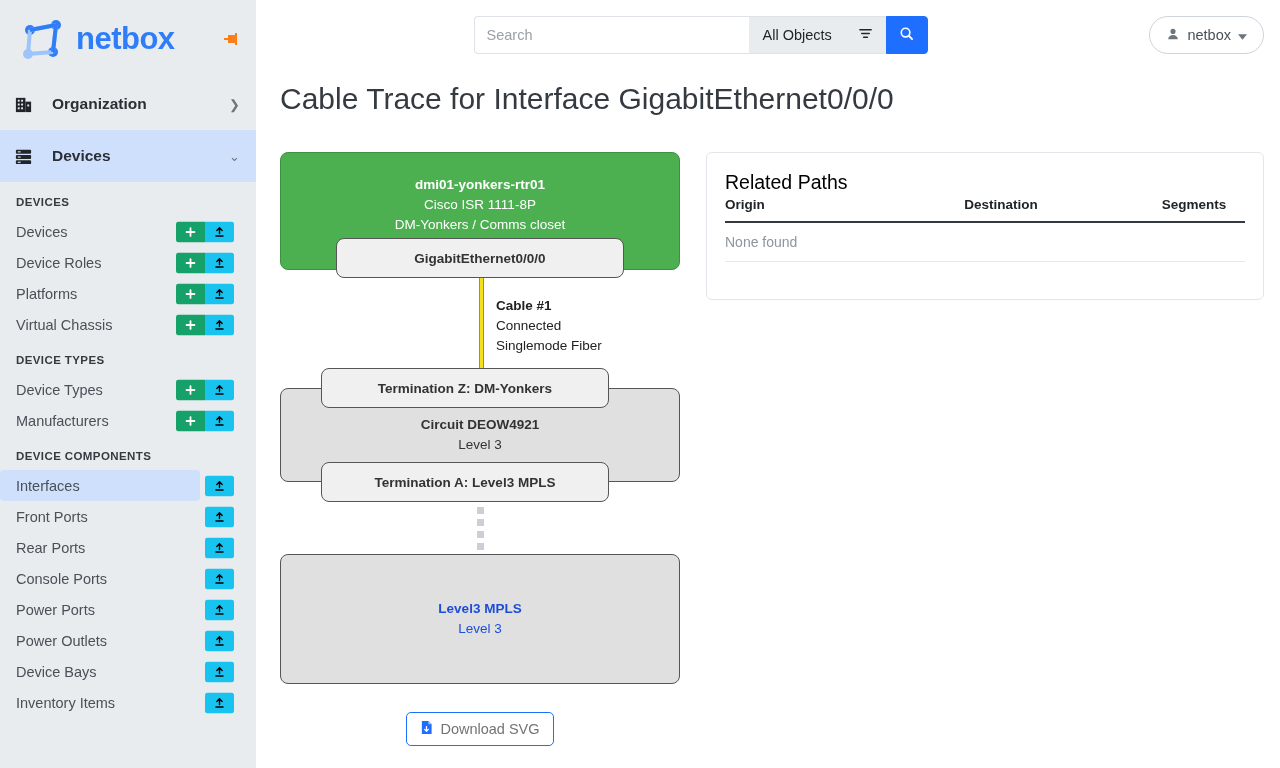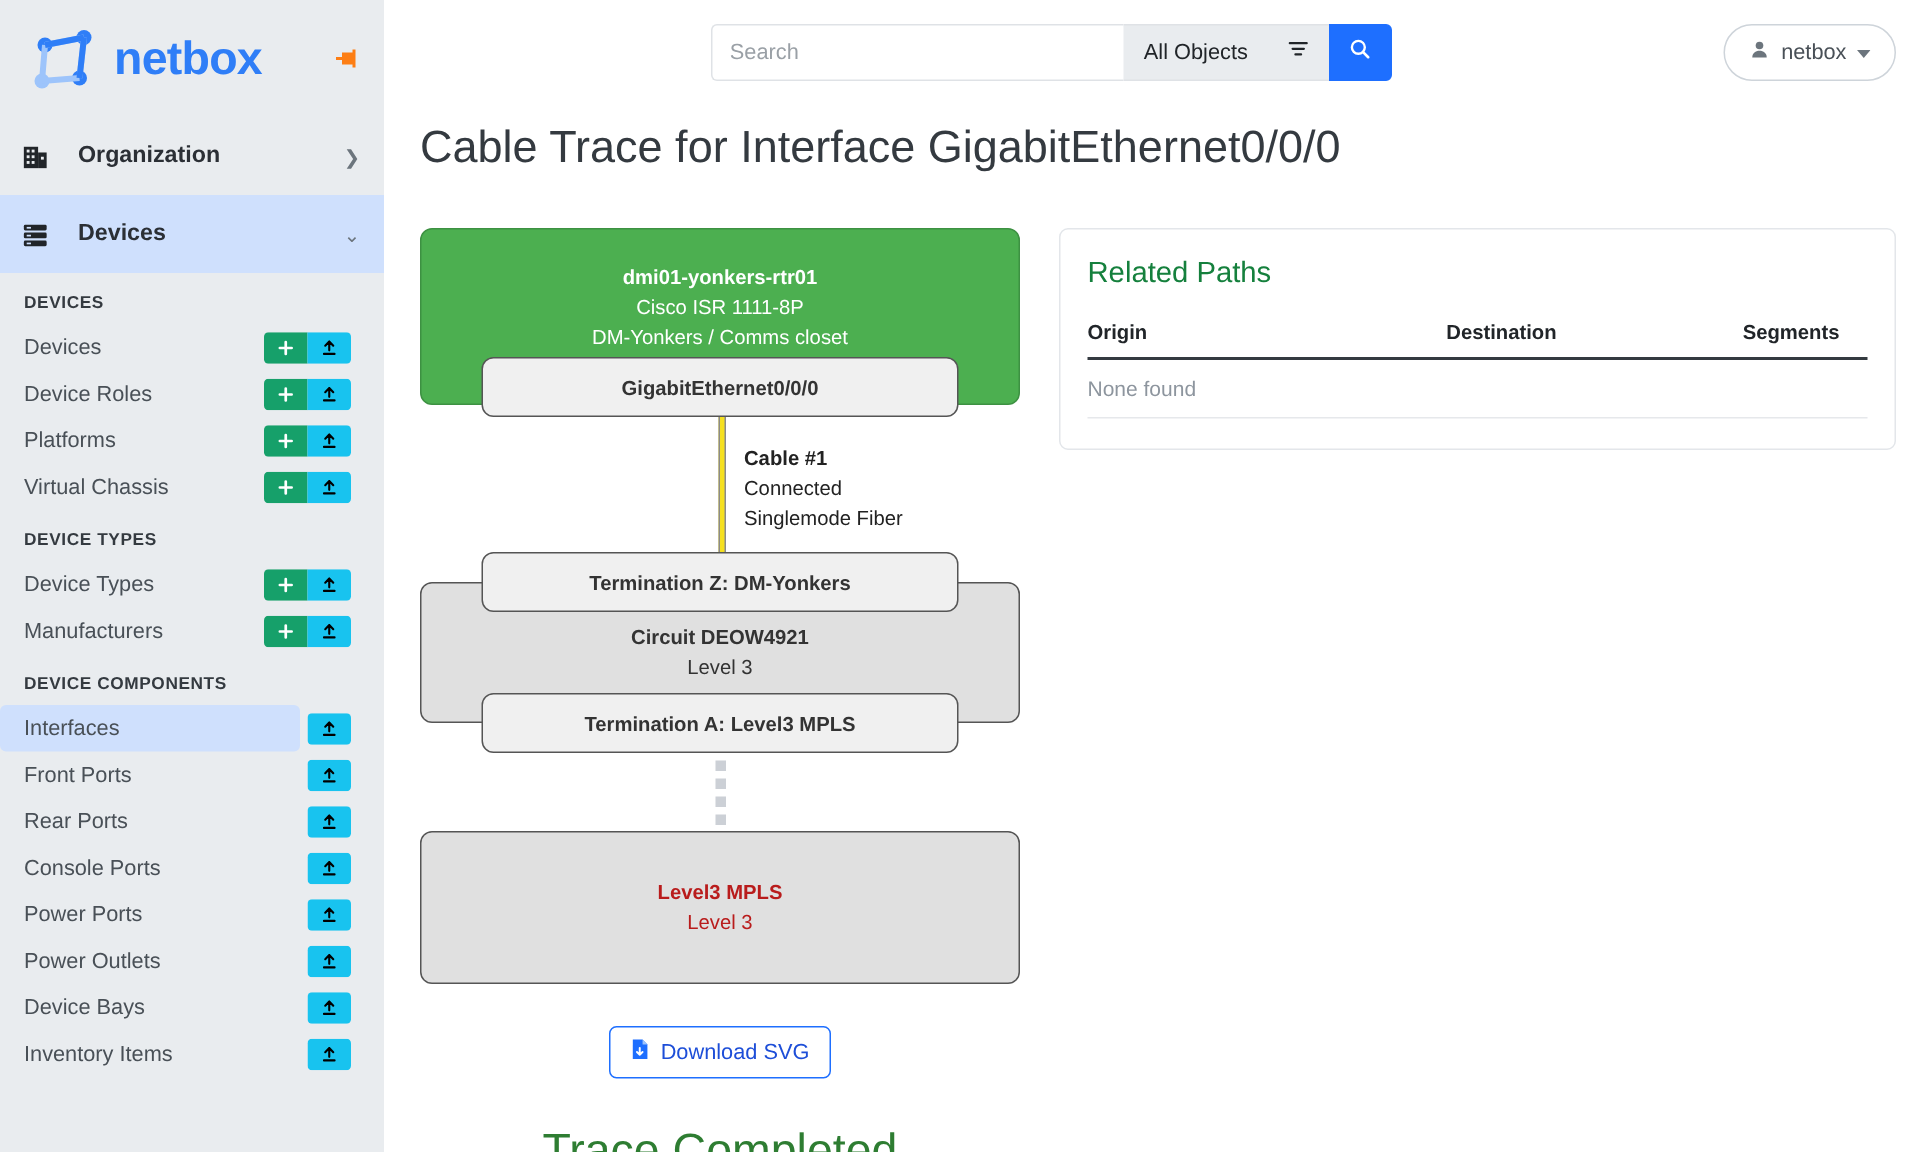--- a/index.html
+++ b/index.html
@@ -135,21 +135,21 @@
     background: #4caf50; border: 1px solid #3d9142; border-radius: 8px;
     color: #fff; text-align: center;
     padding: 22px 10px 34px;
     position: relative;
   }
   .node-device .l1 { font-size: 13.5px; font-weight: 700; line-height: 20px; }
   .node-device .l2, .node-device .l3 { font-size: 13.5px; font-weight: 400; line-height: 20px; }
 
   .node-term {
     background: #f0f0f0; border: 1px solid #555;
-    border-radius: 8px; width: 318px; margin: 0 auto;
+    border-radius: 8px; width: 288px; margin: 0 auto;
     height: 40px; display: flex; align-items: center; justify-content: center;
     font-size: 13.5px; font-weight: 700; color: #333;
     position: relative; z-index: 3;
   }
   .iface-box { margin-top: -32px; }
 
   .cable-area {
     position: relative; height: 118px;
     display: flex;
   }
@@ -176,45 +176,45 @@
 
   .dotted-gap {
     height: 48px; display: flex; flex-direction: column;
     align-items: center; justify-content: center; gap: 5px;
     margin-top: 22px;
   }
   .dot-seg { width: 7px; height: 7px; background: #ccd0d6; }
 
   .node-provider {
     background: #e0e0e0; border: 1px solid #555; border-radius: 8px;
-    text-align: center; padding: 30px 10px; color: #b91c1c;
+    text-align: center; padding: 44px 10px; color: #1d4ed8;
     margin-top: 2px;
   }
   .node-provider .p1 { font-size: 13.5px; font-weight: 700; line-height: 20px; }
   .node-provider .p2 { font-size: 13.5px; font-weight: 400; line-height: 20px; }
 
   .dl-row { display: flex; justify-content: center; margin-top: 28px; }
   .dl-btn {
     display: flex; align-items: center; gap: 7px;
     border: 1px solid #1e6fff; border-radius: 5px; background: #fff;
-    color: #1d4ed8; font-size: 14.5px; padding: 7px 13px; cursor: pointer;
+    color: #737373; font-size: 14.5px; padding: 7px 13px; cursor: pointer;
     font-family: "Liberation Sans", sans-serif;
   }
   .trace-done {
     text-align: center; color: #2e7d32;
     font-size: 31px; font-weight: 400; margin-top: 30px;
   }
 
   
   .paths-card {
     flex: 1; max-width: 568px; height: 148px;
     border: 1px solid #e3e6ea; border-radius: 6px; background: #fff;
     padding: 18px 18px 0 18px;
   }
-  .paths-title { font-size: 19.5px; color: #15803d; font-weight: 400; margin-bottom: 20px; }
+  .paths-title { font-size: 19.5px; color: #000000; font-weight: 400; margin-bottom: 3px; }
   .paths-table { width: 100%; border-collapse: collapse; }
   .paths-table th {
     text-align: left; font-size: 13.5px; font-weight: 700; color: #212529;
     padding-bottom: 9px; border-bottom: 2px solid #343a40;
   }
   .paths-table td {
     font-size: 14px; color: #8d959e; padding: 11px 0;
     border-bottom: 1px solid #e6e8eb;
   }
   .col-o { width: 46%; } .col-d { width: 38%; margin-left: 20px; }

